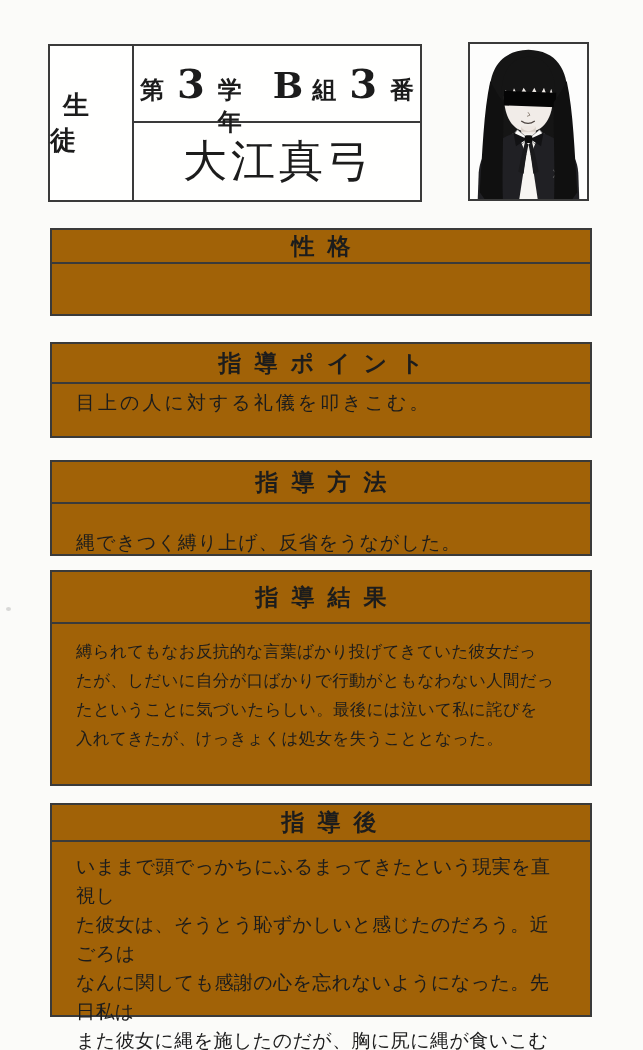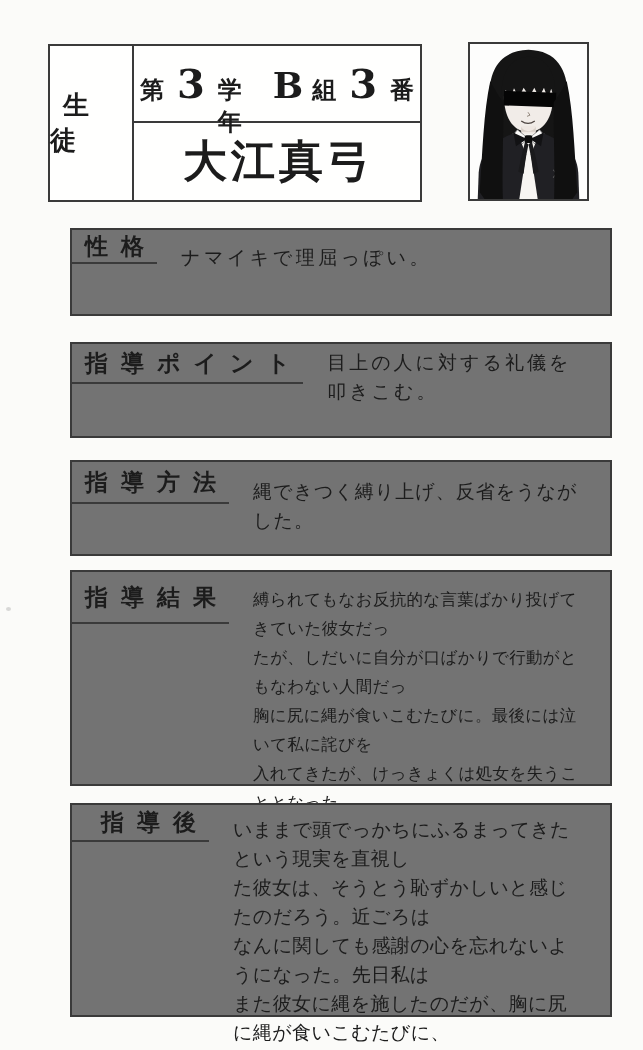--- a/index.html
+++ b/index.html
@@ -41,40 +41,40 @@
     padding-top: 18px;
   }
   .class-row .k { font-size: 24px; font-weight: bold; margin: 0 6px; }
   .class-row .num { font-size: 40px; font-weight: bold; margin: 0 7px; line-height: 1; }
   .class-row .rom { font-size: 36px; font-weight: bold; margin: 0 3px; line-height: 1; }
   .name-row {
     flex: 1;
     display: flex; align-items: center; justify-content: center;
   }
   .name-text {
-    font-size: 44px; font-weight: bold;
+    font-size: 44px; font-weight: normal;
     letter-spacing: 4px; text-indent: 4px;
     display: inline-block;
   }
   
   .portrait {
     position: absolute;
     left: 468px; top: 42px;
     width: 121px; height: 159px;
     border: 2px solid #3a3a3a;
     background: #fdfdfd;
   }
   .portrait svg { display: block; width: 100%; height: 100%; }
   
   .box {
     position: absolute;
     left: 50px; width: 542px;
     border: 2px solid #3a3a3a;
-    background: #737373;
-    display: flex; flex-direction: row; margin-left: 20px;
+    background: #a16207;
+    display: flex; flex-direction: column;
   }
   .box-title {
     border-bottom: 2px solid #3a3a3a;
     display: flex; align-items: center; justify-content: center;
     flex: 0 0 auto;
   }
   .title-text {
     font-size: 23px; font-weight: bold;
     letter-spacing: 13px; text-indent: 13px;
     display: inline-block; white-space: nowrap;
@@ -87,21 +87,21 @@
     line-height: 29px;
   }
   .s1 { top: 228px; height: 88px; }
   .s1 .box-title { height: 34px; }
   .s1 .box-body { letter-spacing: 3.5px; padding-top: 13px; }
   .s2 { top: 342px; height: 96px; }
   .s2 .box-title { height: 40px; }
   .s2 .box-body { letter-spacing: 3px; padding-top: 4px; }
   .s3 { top: 460px; height: 96px; }
   .s3 .box-title { height: 42px; }
-  .s3 .box-body { letter-spacing: 1px; padding-top: 15px; }
+  .s3 .box-body { letter-spacing: 1px; padding-top: 24px; }
   .s4 { top: 570px; height: 216px; }
   .s4 .box-title { height: 52px; }
   .s4 .box-body { font-size: 16.5px; letter-spacing: 0.3px; padding-top: 13px; }
   .s5 { top: 803px; height: 214px; }
   .s5 .box-title { height: 37px; padding-left: 16px; }
   .s5 .box-body { font-size: 19px; letter-spacing: 0.4px; padding-top: 10px; }
   
   .stray-mark {
     position: absolute;
     left: 6px; top: 607px;
@@ -176,21 +176,20 @@
 
       <path d="M21,38 C14,70 13,110 10,152 L15,159 L34,159 C33,130 34.5,100 34.5,60 C30,54 25,46 21,38 Z" fill="#101010"></path>
       <path d="M100,38 C107,70 108,110 111,152 L106,159 L87,159 C88,130 86.5,100 86.5,60 C91,54 96,46 100,38 Z" fill="#101010"></path>
     </svg>
   </div>
 
   <section class="box s1">
     <div class="box-title">
       <span class="title-text">性格</span>
     </div>
-    <div class="box-body">ナマイキで理屈っぽい。</div>
   </section>
 
   <section class="box s2">
     <div class="box-title">
       <span class="title-text">指導ポイント</span>
     </div>
     <div class="box-body">目上の人に対する礼儀を叩きこむ。</div>
   </section>
 
   <section class="box s3">
@@ -199,21 +198,21 @@
     </div>
     <div class="box-body">縄できつく縛り上げ、反省をうながした。</div>
   </section>
 
   <section class="box s4">
     <div class="box-title">
       <span class="title-text">指導結果</span>
     </div>
     <div class="box-body">縛られてもなお反抗的な言葉ばかり投げてきていた彼女だっ
 たが、しだいに自分が口ばかりで行動がともなわない人間だっ
-胸に尻に縄が食いこむたびに。最後には泣いて私に詫びを
+たということに気づいたらしい。最後には泣いて私に詫びを
 入れてきたが、けっきょくは処女を失うこととなった。</div>
   </section>
 
   <section class="box s5">
     <div class="box-title">
       <span class="title-text">指導後</span>
     </div>
     <div class="box-body">いままで頭でっかちにふるまってきたという現実を直視し
 た彼女は、そうとう恥ずかしいと感じたのだろう。近ごろは
 なんに関しても感謝の心を忘れないようになった。先日私は

